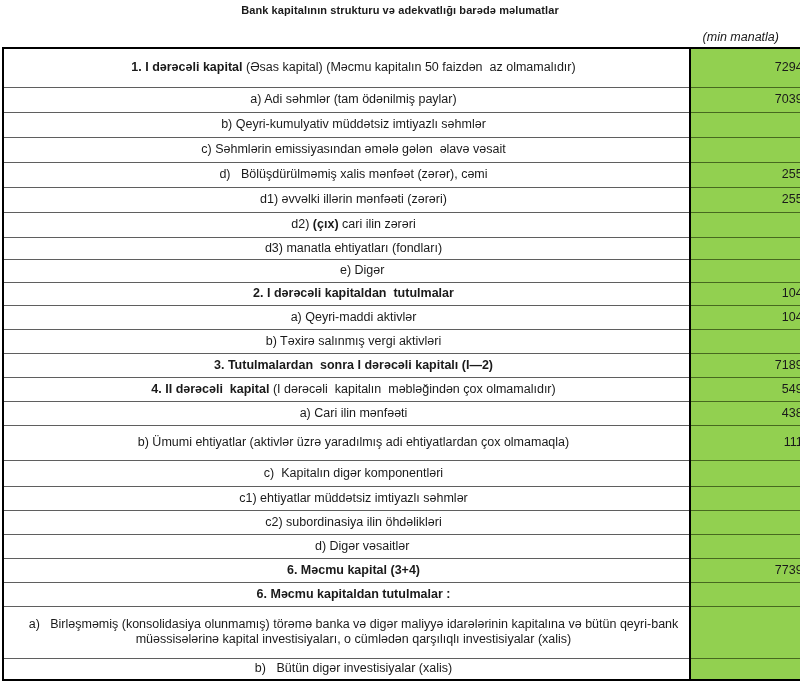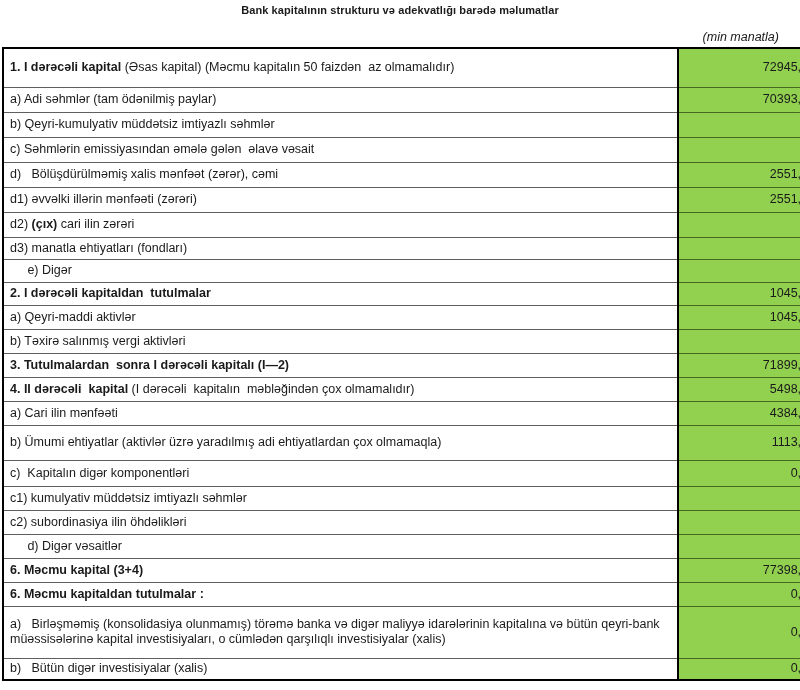--- a/index.html
+++ b/index.html
@@ -41,22 +41,23 @@
   }
   td {
     font-size: 12.5px;
     line-height: 1.18;
     vertical-align: middle;
     overflow: hidden;
   }
   td.label {
     width: 663px;
     border: 1px solid #5f5f5f;
-    padding: 2px 4px 2px 6px;
+    padding: 2px 4px 2px 18px;
     background: #ffffff;
+    text-align: center;
   }
   td.label .txt { white-space: pre-wrap; }
   td.label .b { font-weight: 700; }
   td.value {
     width: 133px;
     border: 1px solid #47691f;
     border-left: 2px solid #000000;
     background: #92d050;
     text-align: right;
     padding: 2px 8px 2px 3px;
@@ -132,21 +133,21 @@
         </tr>
         <tr style="height: 35px;">
           <td class="label"><span class="txt"></span><span class="txt b"></span><span class="txt">b) Ümumi ehtiyatlar (aktivlər üzrə yaradılmış adi ehtiyatlardan çox olmamaqla)</span></td>
           <td class="value">1113,77</td>
         </tr>
         <tr style="height: 26px;">
           <td class="label"><span class="txt"></span><span class="txt b"></span><span class="txt">c)  Kapitalın digər komponentləri</span></td>
           <td class="value">0,00</td>
         </tr>
         <tr style="height: 24px;">
-          <td class="label"><span class="txt"></span><span class="txt b"></span><span class="txt">c1) kumulyativ müddətsiz imtiyazlı səhmlər</span></td>
+          <td class="label"><span class="txt"></span><span class="txt b"></span><span class="txt">c1) ehtiyatlar müddətsiz imtiyazlı səhmlər</span></td>
           <td class="value"></td>
         </tr>
         <tr style="height: 24px;">
           <td class="label"><span class="txt"></span><span class="txt b"></span><span class="txt">c2) subordinasiya ilin öhdəlikləri</span></td>
           <td class="value"></td>
         </tr>
         <tr style="height: 24px;">
           <td class="label"><span class="txt"></span><span class="txt b"></span><span class="txt">     d) Digər vəsaitlər</span></td>
           <td class="value"></td>
         </tr>

